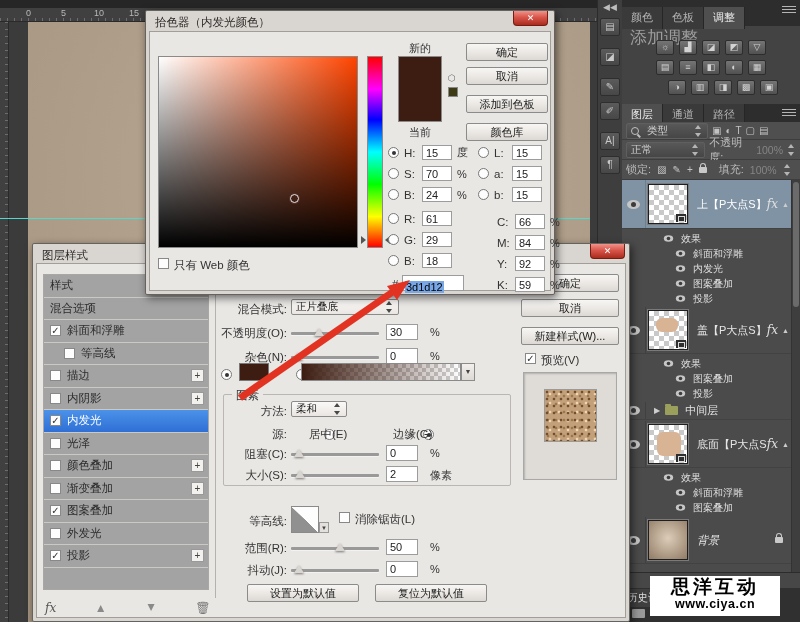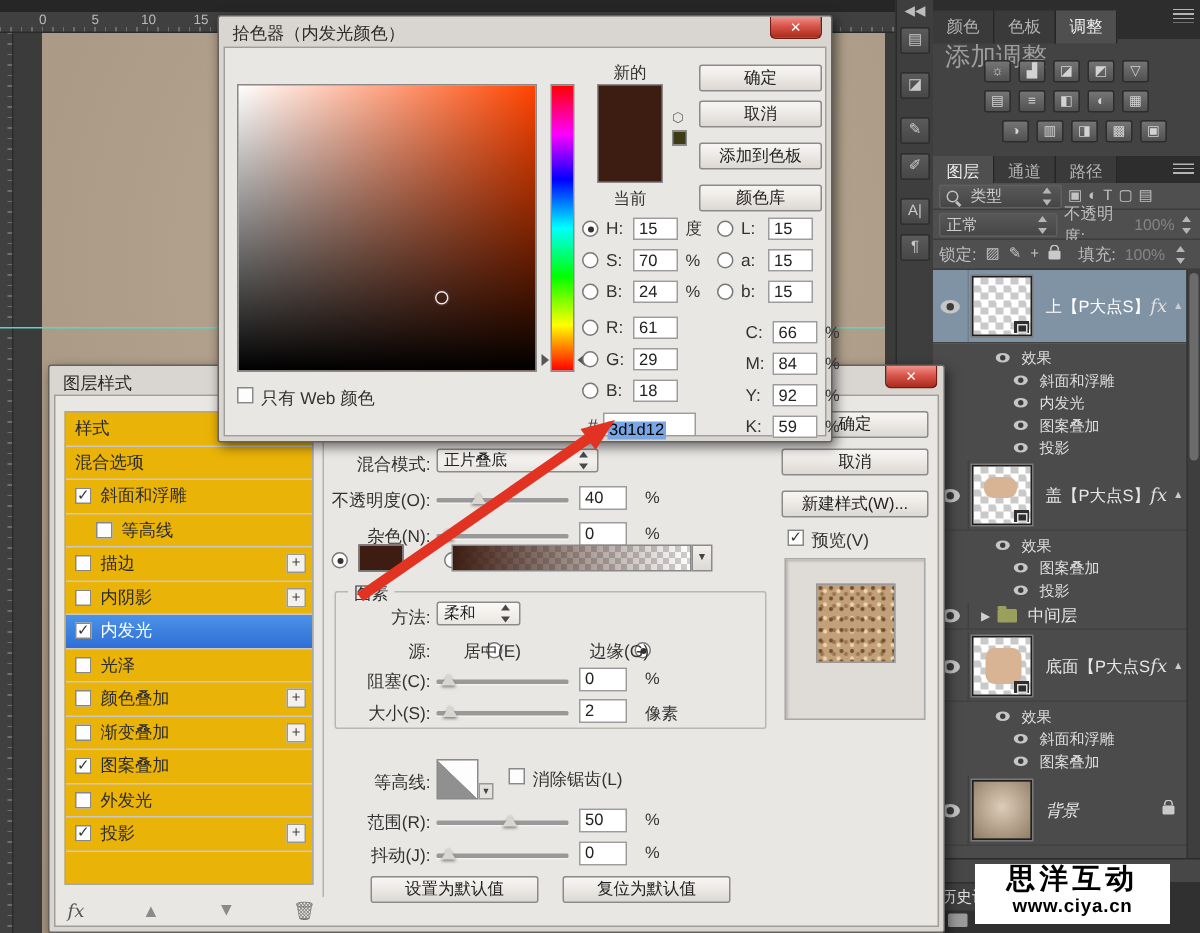--- a/index.html
+++ b/index.html
@@ -97,21 +97,21 @@
   .lbl{font-size:11.5px;color:#333;}
   .radio{display:inline-block;width:11px;height:11px;border:1px solid #777;border-radius:50%;background:#fdfdfd;position:relative;}
   .radio.on::after{content:"";position:absolute;left:2.5px;top:2.5px;width:4px;height:4px;border-radius:50%;background:#333;}
   .cbox{display:inline-block;width:11px;height:11px;border:1px solid #888;background:#fdfdfd;font-size:10px;line-height:10px;text-align:center;color:#333;}
   .track{position:absolute;height:3px;background:#999;border-radius:1px;box-shadow:0 1px 0 #f4f2f0;}
   .sl-th{position:absolute;top:-4px;width:0;height:0;border-left:5px solid transparent;border-right:5px solid transparent;border-bottom:8px solid #d9d6d2;filter:drop-shadow(0 1px 1px #777);}
 
   
   #ls{left:32px;top:243px;width:598px;height:379px;z-index:10;}
   #ls .dlg-inner{top:19px;}
-  #ls-list{position:absolute;left:10px;top:30px;width:166px;height:316px;background:#eab308;border:1px solid #a9a6a3;}
+  #ls-list{position:absolute;left:10px;top:30px;width:166px;height:316px;background:#a3a3a3;border:1px solid #a9a6a3;}
   .ls-row{position:relative;height:22.5px;border-bottom:1px solid #ccc9c5;display:flex;align-items:center;padding-left:6px;font-size:11.5px;color:#2c2c2c;}
   .ls-row .cbox{margin-right:6px;}
   .ls-row.ind{padding-left:20px;}
   .ls-row.sel2{background:linear-gradient(#4b92e8,#2f6fd6);color:#fff;}
   .plusbox{position:absolute;right:4px;top:4px;width:13px;height:13px;background:#f3f1ee;border:1px solid #999;
     font-size:10px;line-height:11px;text-align:center;color:#444;}
   #ls-divider{position:absolute;left:182px;top:24px;width:1px;height:330px;background:#b5b2ae;}
   .ls-lbl{position:absolute;font-size:11.5px;color:#333;text-align:right;width:70px;}
   .grp{position:absolute;border:1px solid #bab7b3;border-radius:2px;}
   .grp-t{position:absolute;top:-7px;left:8px;background:#e9e7e4;padding:0 4px;font-size:11.5px;color:#333;}
@@ -423,21 +423,21 @@
     
     <div class="ls-lbl" style="left:184px;top:58px">混合模式:</div>
     <div class="abs dd" style="left:258px;top:55px;width:108px;background:linear-gradient(#fbf9f7,#e9e6e2);border:1px solid #8b8b8b;color:#222">
       <span class="grow">正片叠底</span>
       <span class="dd-ar" style="filter:brightness(0.4)"></span>
     </div>
     <div class="ls-lbl" style="left:184px;top:82px">不透明度(O):</div>
     <div class="track" style="left:258px;top:88px;width:88px">
         <span class="sl-th" style="left:26%"></span>
       </div>
-    <div class="abs inpbox" style="left:353px;top:80px;width:32px;height:16px">40</div>
+    <div class="abs inpbox" style="left:353px;top:80px;width:32px;height:16px">30</div>
     <div class="abs unit" style="left:392px;top:82px">%</div>
     <div class="ls-lbl" style="left:184px;top:106px">杂色(N):</div>
     <div class="track" style="left:258px;top:112px;width:88px">
         <span class="sl-th" style="left:2%"></span>
       </div>
     <div class="abs inpbox" style="left:353px;top:104px;width:32px;height:16px">0</div>
     <div class="abs unit" style="left:392px;top:106px">%</div>
     <span class="abs radio on" style="left:188px;top:122px"></span>
     <div class="abs" style="left:206px;top:119px;width:30px;height:18px;background:#3d1d12;border:1px solid #777"></div>
     <span class="abs radio" style="left:248px;top:122px"></span>

